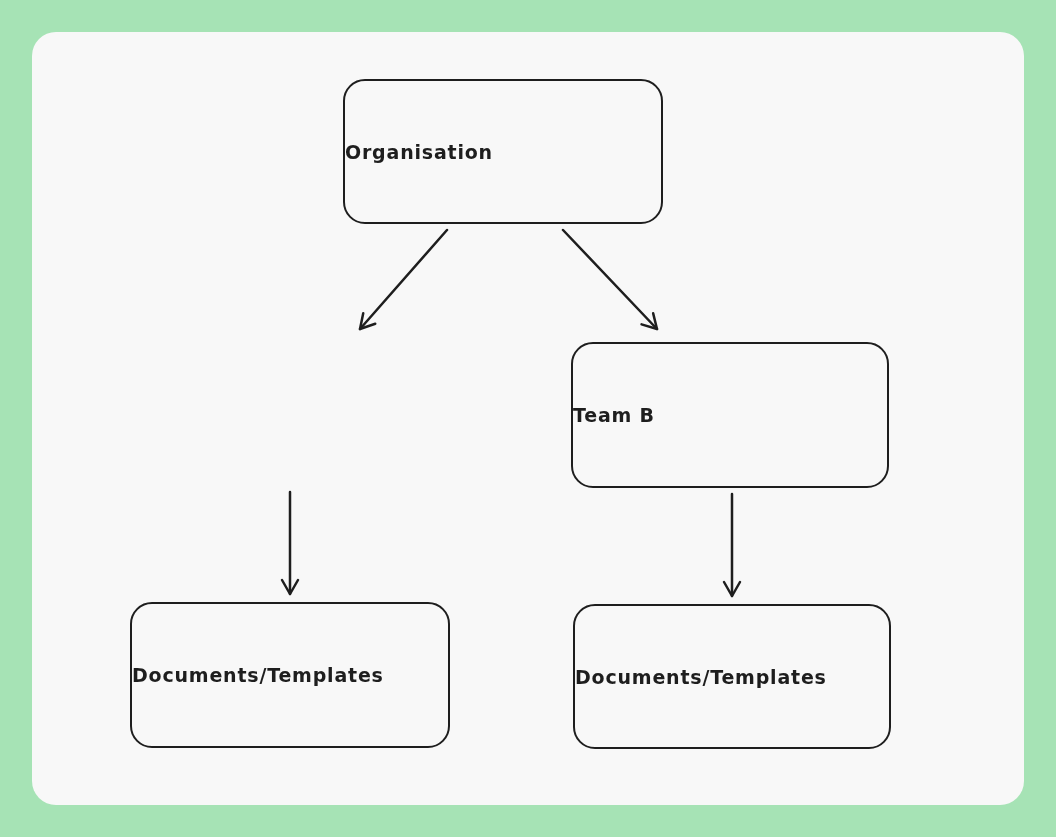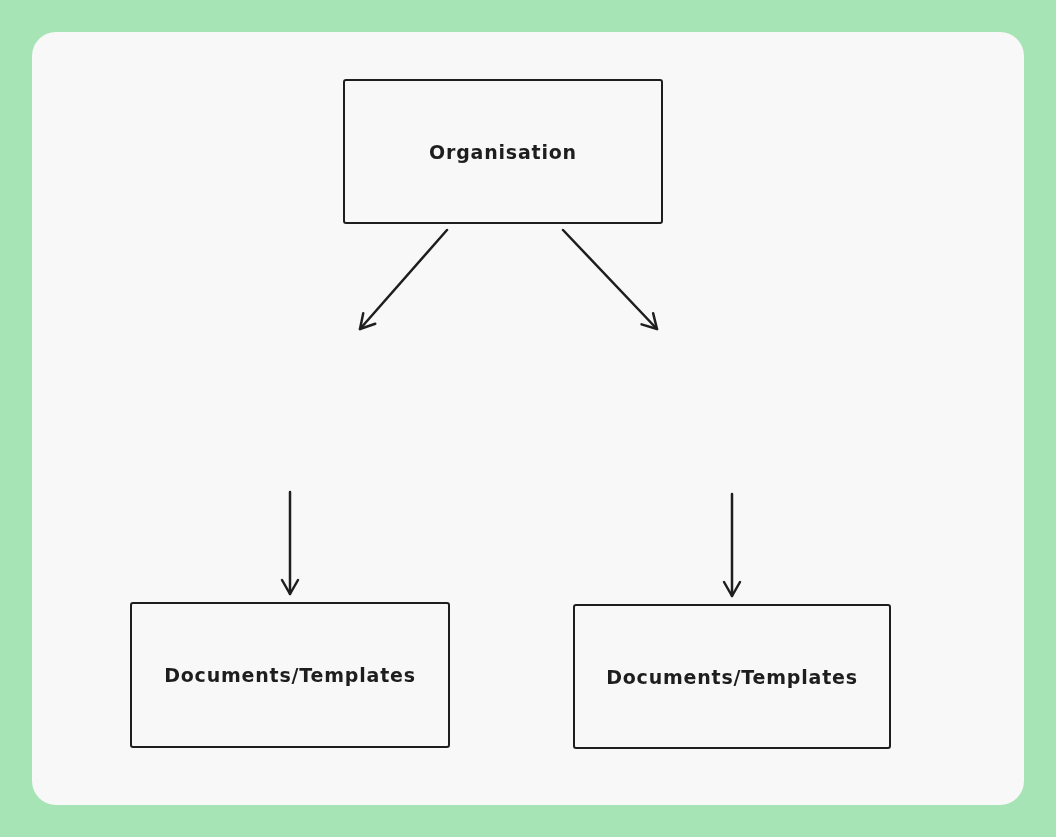--- a/index.html
+++ b/index.html
@@ -31,25 +31,25 @@
   .arrow-layer {
     position: absolute;
     left: 0; top: 0;
     width: 1056px;
     height: 837px;
     pointer-events: none;
   }
   .node {
     position: absolute;
     border: 2.5px solid #1e1e1e;
-    border-radius: 3px;
+    border-radius: 22px;
     background: transparent;
     display: flex;
     align-items: center;
-    justify-content: center;
+    justify-content: flex-start;
     box-sizing: border-box;
   }
   .node-label {
     font-weight: 700;
     font-size: 19px;
     letter-spacing: 0.8px;
     color: #1e1e1e;
     white-space: nowrap;
   }
   .node-org   { left: 343px; top: 79px;  width: 320px; height: 145px; }
@@ -74,20 +74,23 @@
     <line x1="563" y1="230" x2="657" y2="329" stroke="#1e1e1e" stroke-width="2.5" stroke-linecap="round" marker-end="url(#arrowhead)"></line>
     <line x1="290" y1="492" x2="290" y2="594" stroke="#1e1e1e" stroke-width="2.5" stroke-linecap="round" marker-end="url(#arrowhead)"></line>
     <line x1="732" y1="494" x2="732" y2="596" stroke="#1e1e1e" stroke-width="2.5" stroke-linecap="round" marker-end="url(#arrowhead)"></line>
   </svg>
 
   <div class="node node-org">
     <span class="node-label">Organisation</span>
   </div>
 
 
+  <div class="node node-teamb">
+    <span class="node-label">Team B</span>
+  </div>
 
   <div class="node node-docsa">
     <span class="node-label">Documents/Templates</span>
   </div>
 
   <div class="node node-docsb">
     <span class="node-label">Documents/Templates</span>
   </div>
 </div>
 

